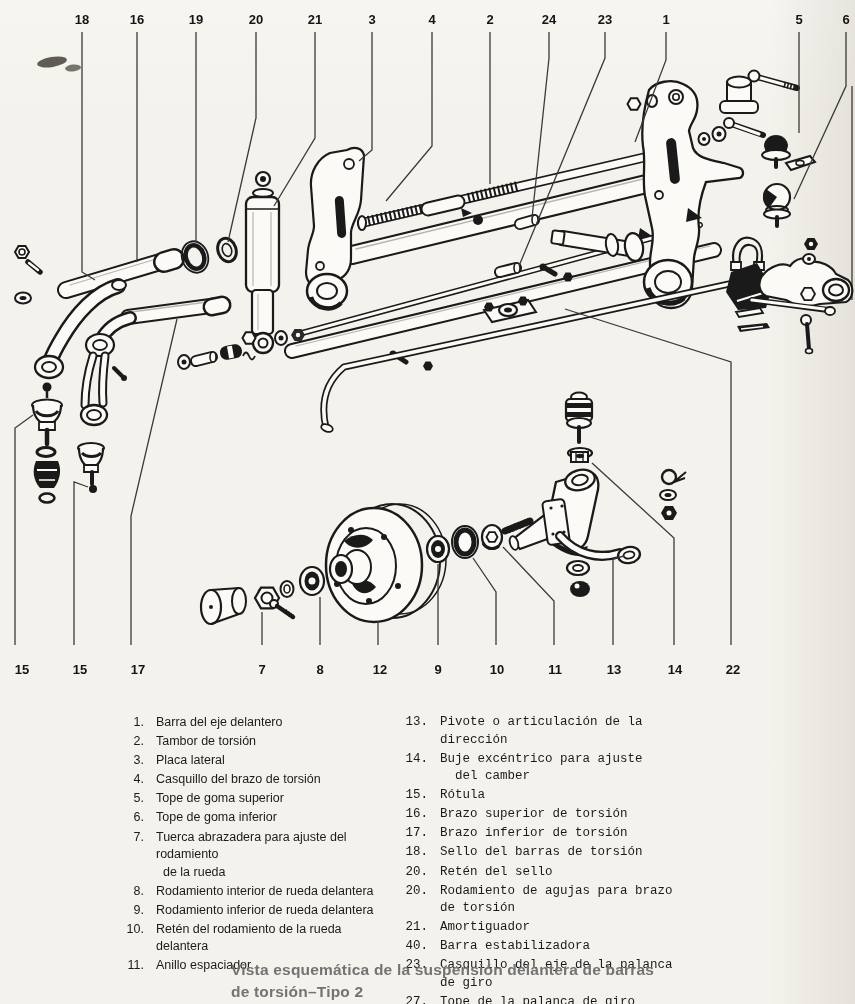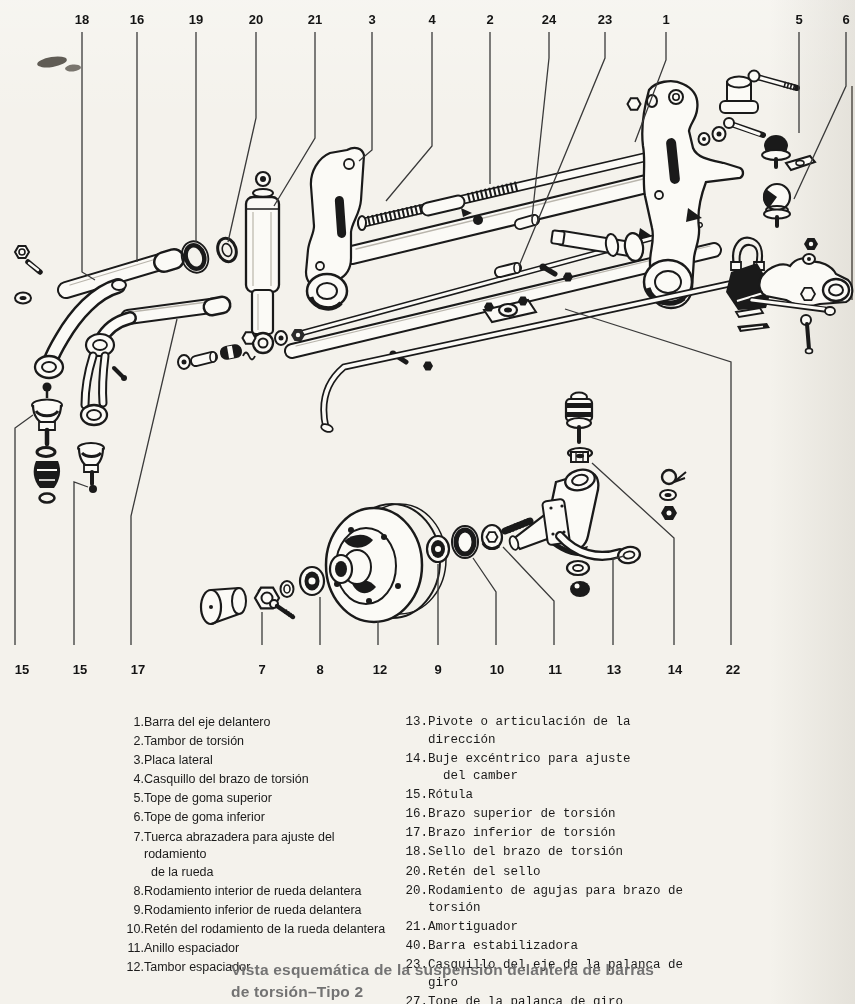--- a/index.html
+++ b/index.html
@@ -19,21 +19,21 @@
   .leader{stroke:#3a3a3a;stroke-width:1.3;fill:none;}
   .callout{font:bold 13px "Liberation Sans",sans-serif;fill:#141414;text-anchor:middle;}
   #legend{
     position:absolute;top:714px;left:0;width:855px;font-size:12.5px;line-height:17.5px;
   }
   .legend-col{position:absolute;top:0;}
   #legend-col-left{left:108px;width:280px;}
   #legend-col-right{left:392px;width:300px;font-family:Liberation Mono, monospace;}
   .lrow{display:flex;margin-bottom:1.6px;}
   .lnum{width:36px;text-align:right;flex:none;}
-  .ltext{margin-left:0;white-space:pre-line;}
+  .ltext{margin-left:12px;white-space:pre-line;}
   #caption{
     position:absolute;left:231px;top:959px;width:470px;
     font-size:15.5px;font-weight:bold;line-height:21.5px;white-space:pre-line;
     letter-spacing:0.2px;color:#737373;
   }
 </style>
 </head>
 <body>
 
 <div id="paper-shade"></div>
@@ -517,24 +517,20 @@
       <div class="lrow">
         <span class="lnum">10.</span>
         <span class="ltext">Retén del rodamiento de la rueda delantera</span>
       </div>
 
       <div class="lrow">
         <span class="lnum">11.</span>
         <span class="ltext">Anillo espaciador</span>
       </div>
 
-      <div class="lrow">
-        <span class="lnum">12.</span>
-        <span class="ltext">Tambor espaciador</span>
-      </div>
     </div>
   <div id="legend-col-right" class="legend-col">
 
       <div class="lrow">
         <span class="lnum">13.</span>
         <span class="ltext">Pivote o articulación de la dirección</span>
       </div>
 
       <div class="lrow">
         <span class="lnum">14.</span>
@@ -552,21 +548,21 @@
         <span class="ltext">Brazo superior de torsión</span>
       </div>
 
       <div class="lrow">
         <span class="lnum">17.</span>
         <span class="ltext">Brazo inferior de torsión</span>
       </div>
 
       <div class="lrow">
         <span class="lnum">18.</span>
-        <span class="ltext">Sello del brazo de torsión</span>
+        <span class="ltext">Sello del barras de torsión</span>
       </div>
 
       <div class="lrow">
         <span class="lnum">20.</span>
         <span class="ltext">Retén del sello</span>
       </div>
 
       <div class="lrow">
         <span class="lnum">20.</span>
         <span class="ltext">Rodamiento de agujas para brazo de torsión</span>

